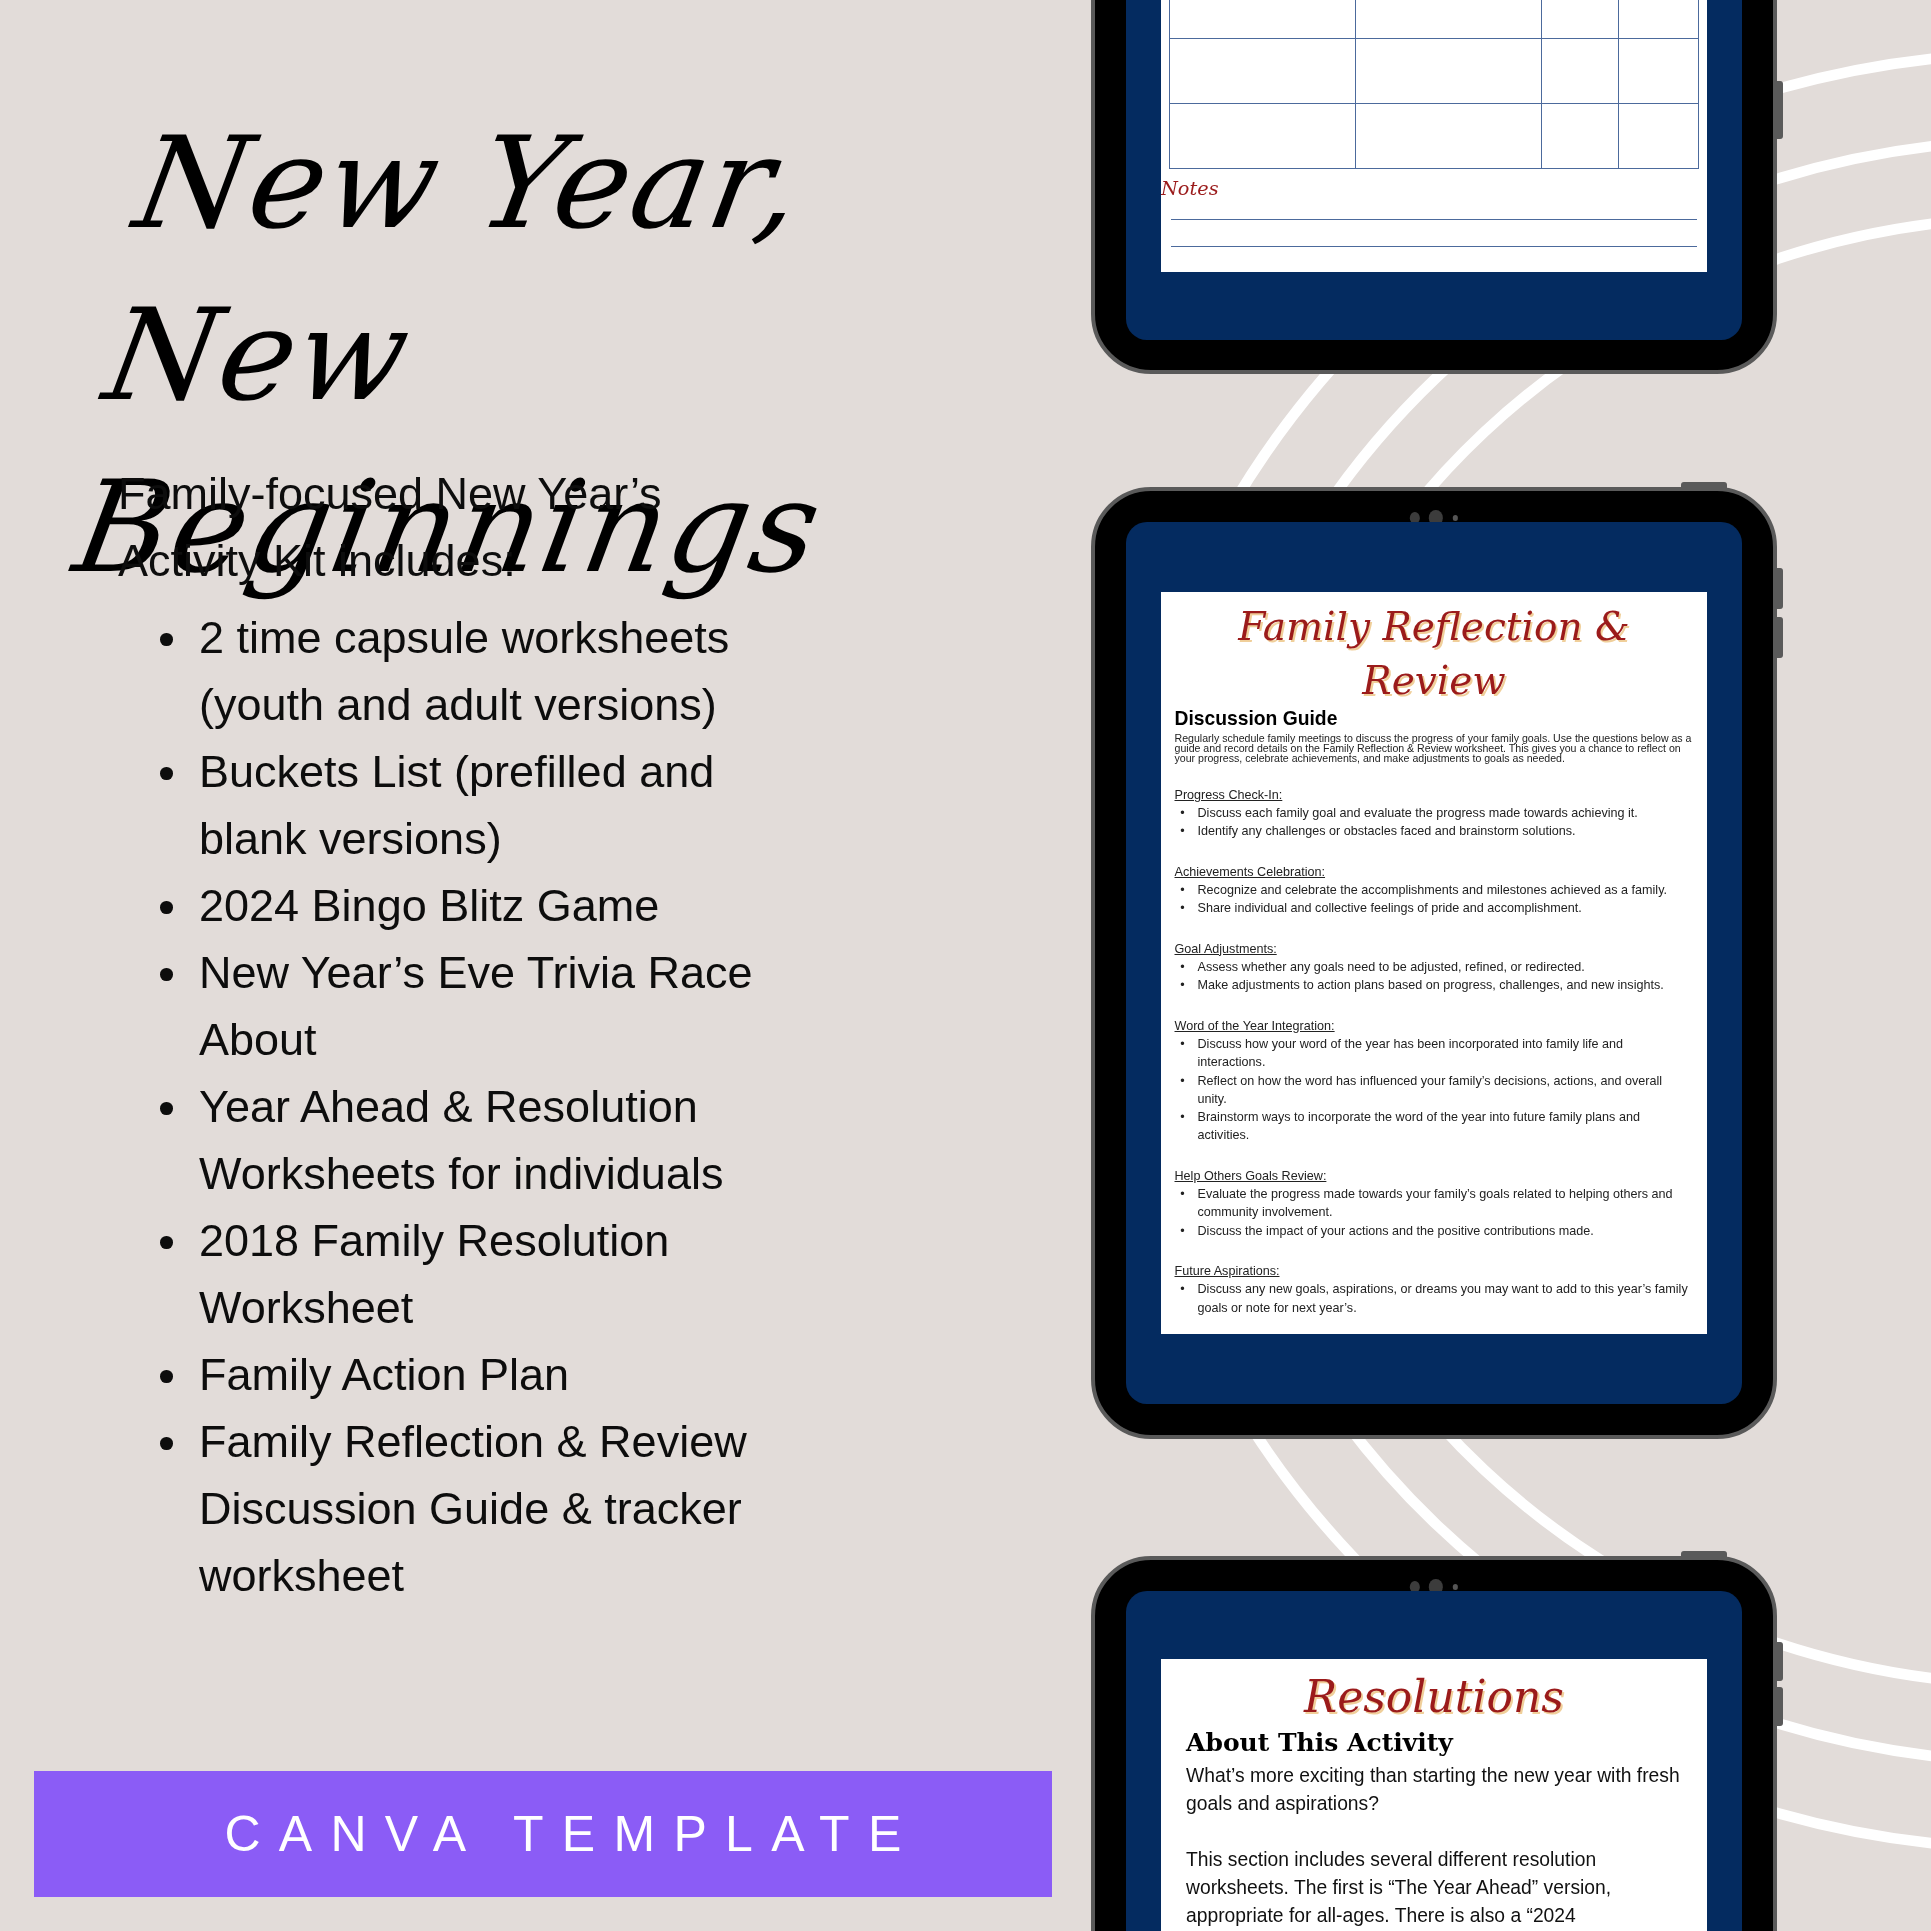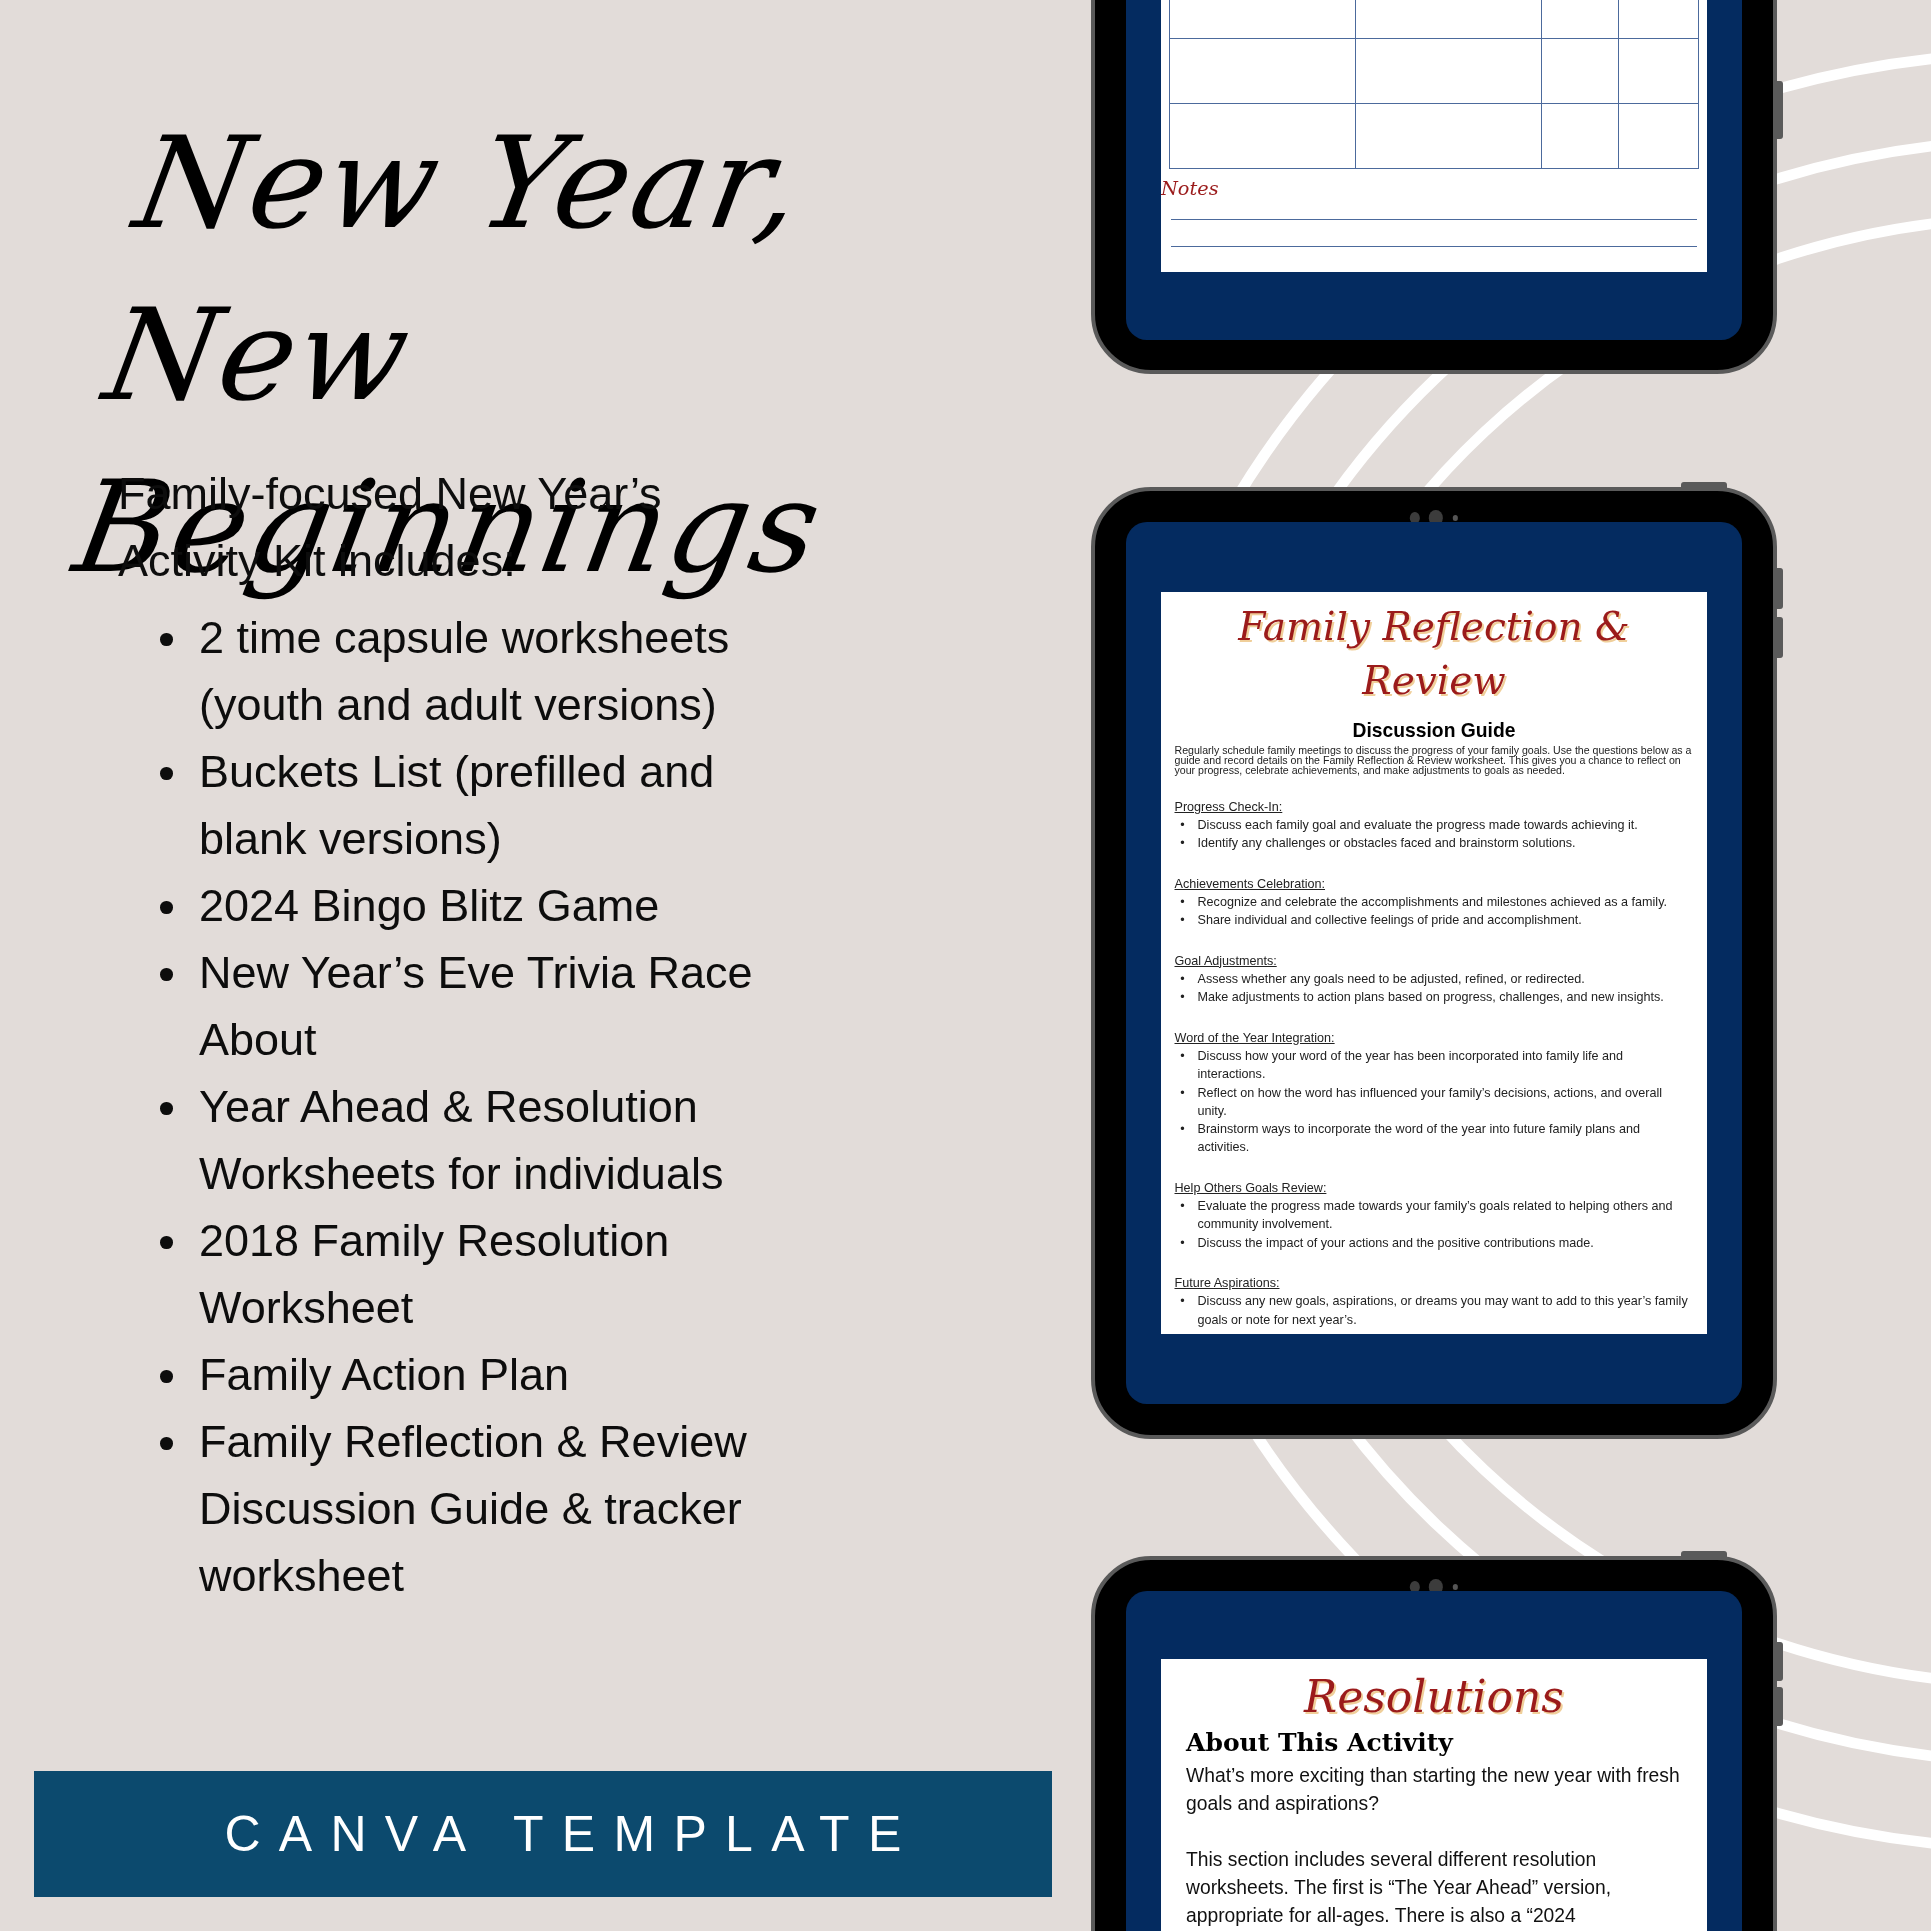--- a/index.html
+++ b/index.html
@@ -29,21 +29,21 @@
   }
   .intro-line { display: block; }
   .kit-list { list-style: none; margin-top: 10px; }
   .kit-list li { position: relative; padding-left: 81px; }
   .kit-list li::before {
     content: ""; position: absolute; left: 42px; top: 29px;
     width: 12.6px; height: 12.6px; border-radius: 50%; background: #0d0d0d;
   }
   .cta {
     position: absolute; left: 34px; top: 1771px; width: 1018px; height: 126px;
-    background: #0c4a6e; color: #fff;
+    background: #8b5cf6; color: #fff;
     display: flex; align-items: center; justify-content: center;
     font-family: "Liberation Sans", sans-serif;
     font-size: 50px; letter-spacing: 18.3px; padding-left: 58px;
   }
 
   
   .tablet {
     position: absolute; left: 1091px; width: 686px;
     background: #000; border: 4.8px solid #5a5a5a; border-radius: 60px;
   }
@@ -80,21 +80,21 @@
   
   #tablet-mid { top: 487px; height: 952px; }
   #tablet-mid .screen { top: 31px; bottom: 31px; }
   #tablet-mid .page { top: 70px; bottom: 70px; padding: 7.7px 13.5px 0 13.5px; }
   .script-title {
     text-align: center; color: #9b1b1b;
     font-family: "DejaVu Serif", serif; font-style: italic;
     text-shadow: 1.9px 1.9px 0 #f0cf9a;
   }
   #tablet-mid .script-title { font-size: 39px; line-height: 54px; }
-  .guide-subtitle { text-align: center; font-weight: bold; font-size: 19.3px; line-height: 21px; margin-top: 12px; color: #000; }
+  .guide-subtitle { text-align: left; font-weight: bold; font-size: 19.3px; line-height: 21px; margin-top: 0; color: #000; }
   .guide-intro { font-size: 10.6px; line-height: 9.7px; color: #222; margin-top: 5.8px; }
   .guide-section { margin-top: 23px; }
   .guide-section:first-of-type { margin-top: 25px; }
   .guide-heading { font-size: 12.6px; line-height: 17.4px; color: #222; text-decoration: underline; }
   .guide-bullets { list-style: none; }
   .guide-bullets li { position: relative; padding-left: 23px; font-size: 12.6px; line-height: 18.3px; color: #222; }
   .guide-bullets li::before { content: "•"; position: absolute; left: 5.8px; top: 0; }
 
   
   #tablet-bot { top: 1556px; height: 869px; }

